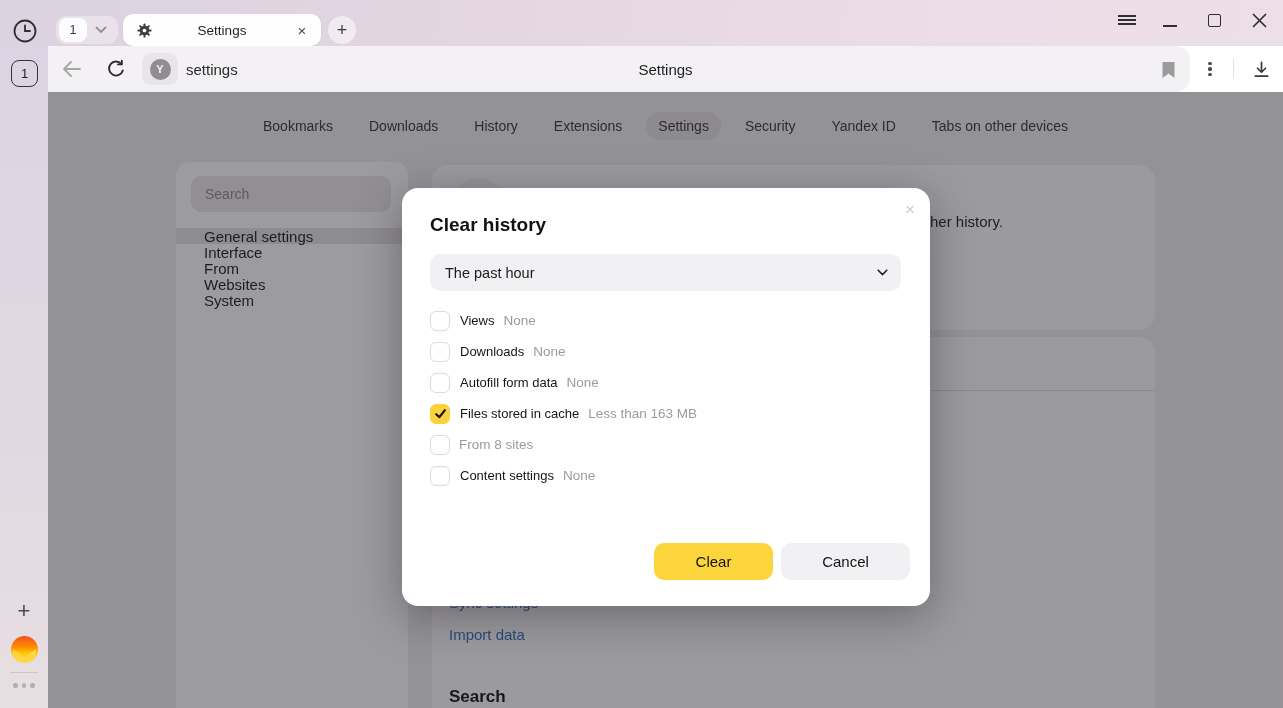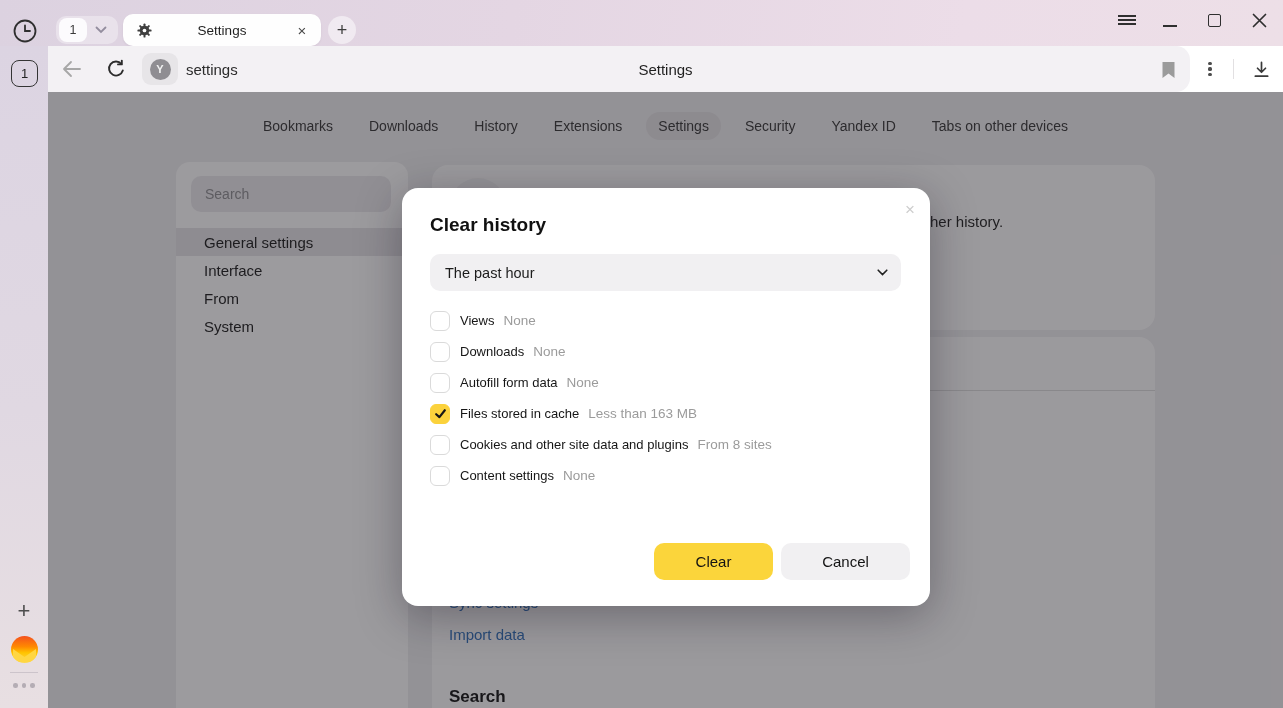--- a/index.html
+++ b/index.html
@@ -63,21 +63,21 @@
   .content { position:absolute; left:48px; top:92px; width:1235px; height:616px; background:#eeedef; overflow:hidden; z-index:1; }
   .topnav { position:absolute; left:0; top:20px; width:100%; display:flex; justify-content:center; align-items:center; gap:12px;text-align:center; }
   .topnav .nav-item { font-size:14px; color:#363636; padding:6px 12px; border-radius:14px; white-space:nowrap; }
   .topnav .nav-item.active { background:#e2e0e3; }
 
   .settings-panel { position:absolute; left:128px; top:70px; width:232px; bottom:0; background:#fdfdfd; border-radius:14px 14px 0 0; }
   .search-box { position:absolute; left:15px; top:14px; width:200px; height:36px; background:#eae8ec; border-radius:10px; border:none;
     padding:0 14px; font-size:14px; color:#333; font-family:"Liberation Sans",sans-serif; outline:none; }
   .search-box::placeholder { color:#8d8d90; }
   .panel-menu { position:absolute; left:0; top:66px; width:100%; }
-  .panel-item { height:28px; display:flex; align-items:center; padding-left:28px; font-size:15px; color:#1b1b1b; }
+  .panel-item { height:16px; display:flex; align-items:center; padding-left:28px; font-size:15px; color:#1b1b1b; }
   .panel-item.active { background:#e5e3e6; }
 
   .card1 { position:absolute; left:384px; top:73px; width:723px; height:165px; background:#fcfcfc; border-radius:16px; }
   .card1 .logo-ph { position:absolute; left:18px; top:13px; width:56px; height:56px; border-radius:50%; background:#f1f0f2; }
   .card1 .frag { position:absolute; left:498px; top:48px; font-size:15px; color:#1f1f1f; }
   .card2 { position:absolute; left:384px; top:245px; width:723px; bottom:0; background:#fcfcfc; border-radius:16px 16px 0 0; }
   .card2 .divider { position:absolute; left:0; top:53px; width:100%; height:1px; background:#dcdcdc; }
   .link { position:absolute; left:17px; font-size:15px; color:#2f6fba; }
   .link.sync { top:257px; }
   .link.import { top:289px; }
@@ -230,20 +230,21 @@
     <span class="nav-item">Yandex ID</span>
     <span class="nav-item">Tabs on other devices</span>
   </div>
 
   <div class="settings-panel">
     <input class="search-box" placeholder="Search" style="">
     <div class="panel-menu">
       <div class="panel-item active">General settings</div>
       <div class="panel-item">Interface</div>
       <div class="panel-item">From</div>
+      <div class="panel-item">Websites</div>
       <div class="panel-item">System</div>
     </div>
   </div>
 
   <div class="card1">
     <div class="logo-ph"></div>
     <div class="frag">her history.</div>
   </div>
   <div class="card2">
     <div class="divider"></div>
@@ -304,21 +305,20 @@
         </span>
       <span class="lbl">Files stored in cache</span>
       <span class="det">Less than 163 MB</span>
     </div>
     <div class="row">
       <span class="cbx">
           <svg width="13" height="13" viewBox="0 0 18 18" fill="none" stroke="currentColor" stroke-width="3" stroke-linecap="round" stroke-linejoin="round">
             <polyline points="3,10 7.5,14 15,4.5"></polyline>
           </svg>
         </span>
-      <span class="lbl">Cookies and other site data and plugins</span>
       <span class="det">From 8 sites</span>
     </div>
     <div class="row">
       <span class="cbx">
           <svg width="13" height="13" viewBox="0 0 18 18" fill="none" stroke="currentColor" stroke-width="3" stroke-linecap="round" stroke-linejoin="round">
             <polyline points="3,10 7.5,14 15,4.5"></polyline>
           </svg>
         </span>
       <span class="lbl">Content settings</span>
       <span class="det">None</span>

